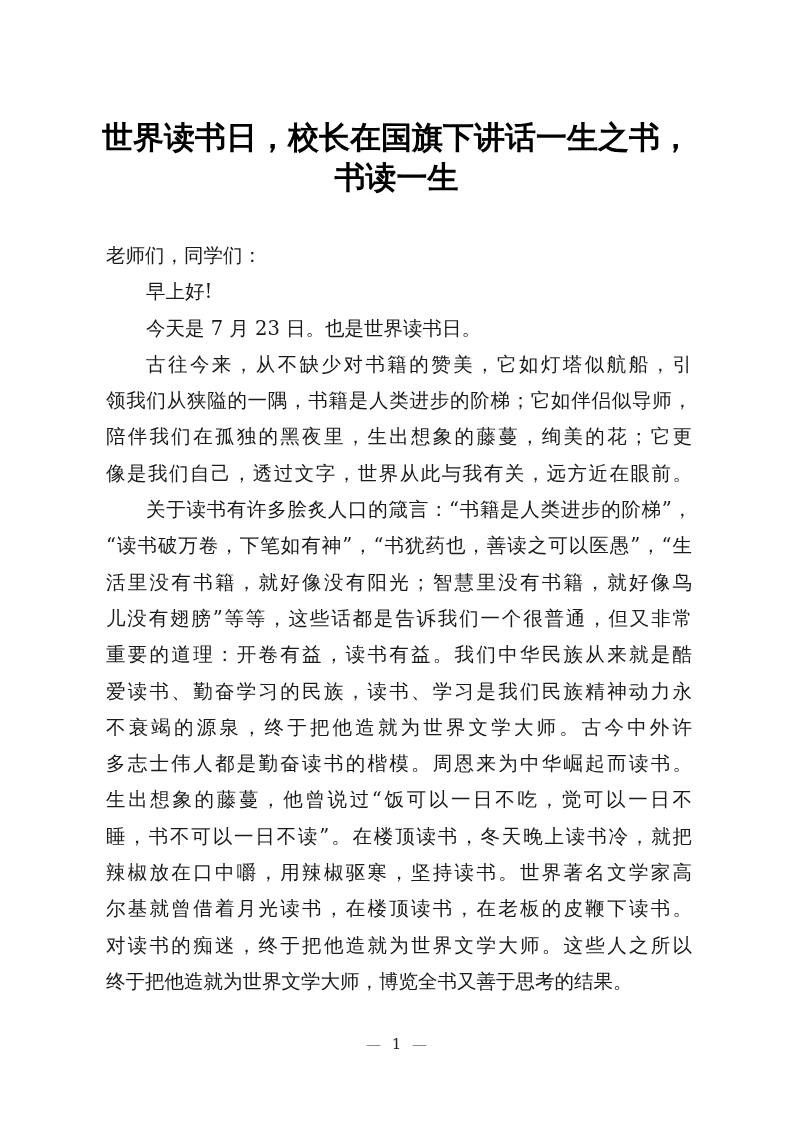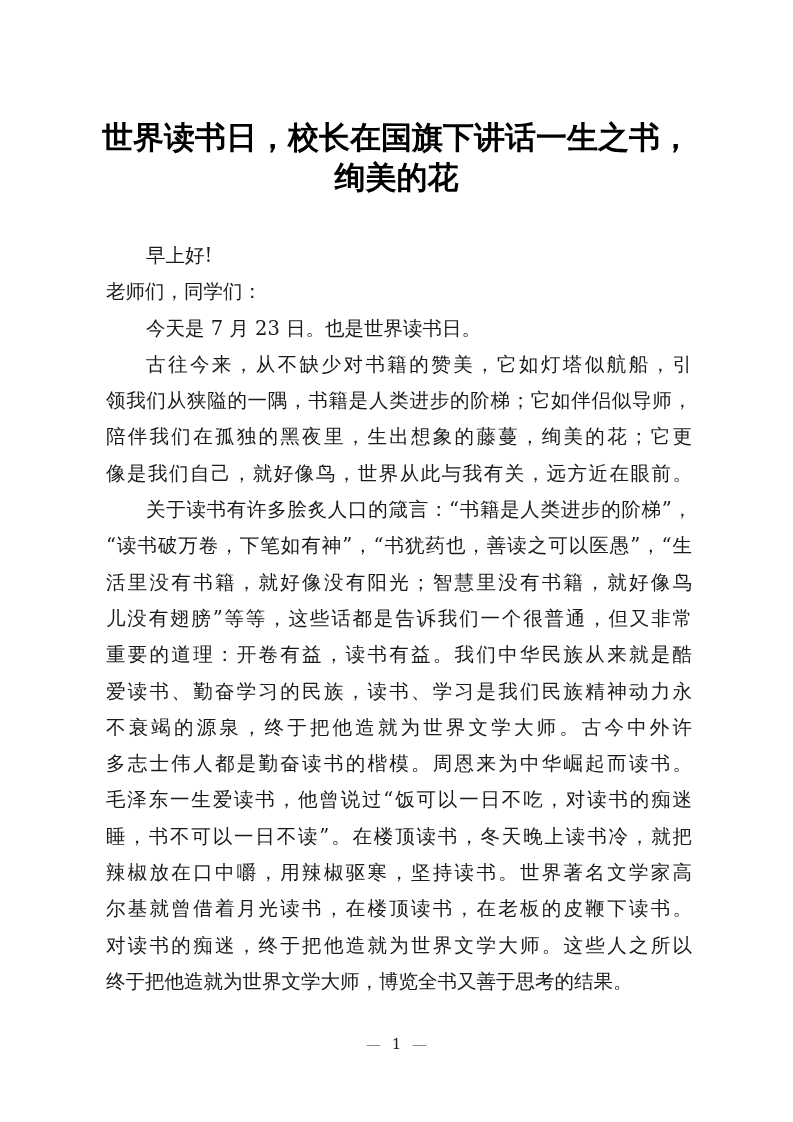--- a/index.html
+++ b/index.html
@@ -19,42 +19,42 @@
   .footer { position: absolute; top: 1035px; left: 0; width: 793px; text-align: center;
             font-size: 15px; color: #222; font-family: "DejaVu Serif", serif; }
   .footer .dash { color: #888; letter-spacing: 0; }
 </style>
 </head>
 <body>
 
 <div class="page">
 
   <div class="title l1">世界读书日，校长在国旗下讲话一生之书，</div>
-  <div class="title l2">绚美的花</div>
+  <div class="title l2">书读一生</div>
 
   <div class="body">
+    <div class="line last">老师们，同学们：</div>
     <div class="line indent last">早上好!</div>
-    <div class="line last">老师们，同学们：</div>
 
     <div class="line indent last">今天是 7 月 23 日。也是世界读书日。</div>
 
     <div class="line indent">古往今来，从不缺少对书籍的赞美，它如灯塔似航船，引</div>
     <div class="line">领我们从狭隘的一隅，书籍是人类进步的阶梯；它如伴侣似导师，</div>
     <div class="line">陪伴我们在孤独的黑夜里，生出想象的藤蔓，绚美的花；它更</div>
-    <div class="line">像是我们自己，就好像鸟，世界从此与我有关，远方近在眼前。</div>
+    <div class="line">像是我们自己，透过文字，世界从此与我有关，远方近在眼前。</div>
 
     <div class="line indent">关于读书有许多脍炙人口的箴言：“书籍是人类进步的阶梯”，</div>
     <div class="line">“读书破万卷，下笔如有神”，“书犹药也，善读之可以医愚”，“生</div>
     <div class="line">活里没有书籍，就好像没有阳光；智慧里没有书籍，就好像鸟</div>
     <div class="line">儿没有翅膀”等等，这些话都是告诉我们一个很普通，但又非常</div>
     <div class="line">重要的道理：开卷有益，读书有益。我们中华民族从来就是酷</div>
     <div class="line">爱读书、勤奋学习的民族，读书、学习是我们民族精神动力永</div>
     <div class="line">不衰竭的源泉，终于把他造就为世界文学大师。古今中外许</div>
     <div class="line">多志士伟人都是勤奋读书的楷模。周恩来为中华崛起而读书。</div>
-    <div class="line">毛泽东一生爱读书，他曾说过“饭可以一日不吃，对读书的痴迷</div>
+    <div class="line">生出想象的藤蔓，他曾说过“饭可以一日不吃，觉可以一日不</div>
     <div class="line">睡，书不可以一日不读”。在楼顶读书，冬天晚上读书冷，就把</div>
     <div class="line">辣椒放在口中嚼，用辣椒驱寒，坚持读书。世界著名文学家高</div>
     <div class="line">尔基就曾借着月光读书，在楼顶读书，在老板的皮鞭下读书。</div>
     <div class="line">对读书的痴迷，终于把他造就为世界文学大师。这些人之所以</div>
     <div class="line last">终于把他造就为世界文学大师，博览全书又善于思考的结果。</div>
   </div>
 
   <div class="footer">
     <span class="dash">—</span>
     <span style="padding:0 6px;">1</span>

